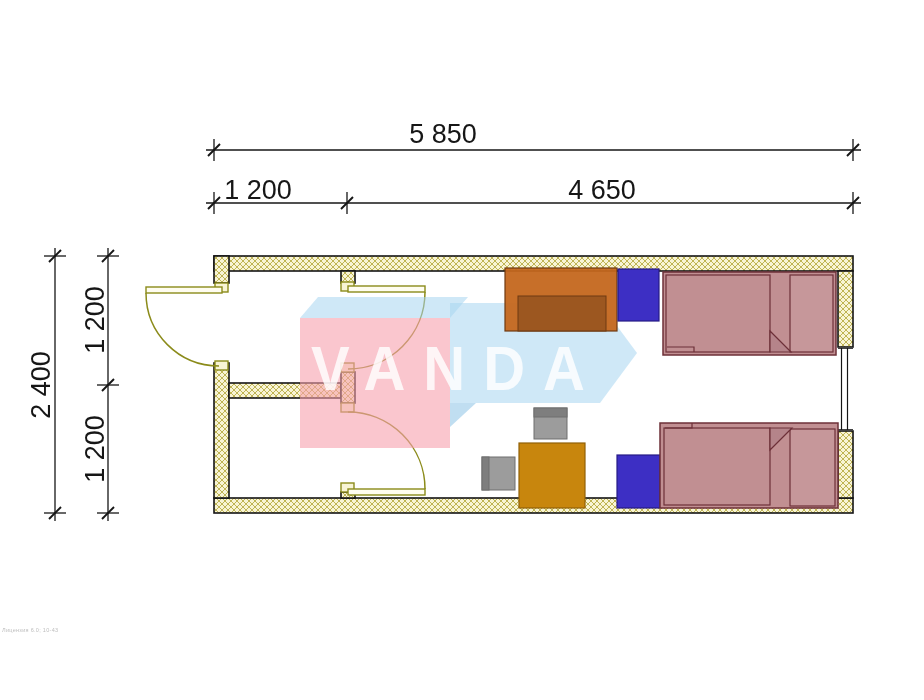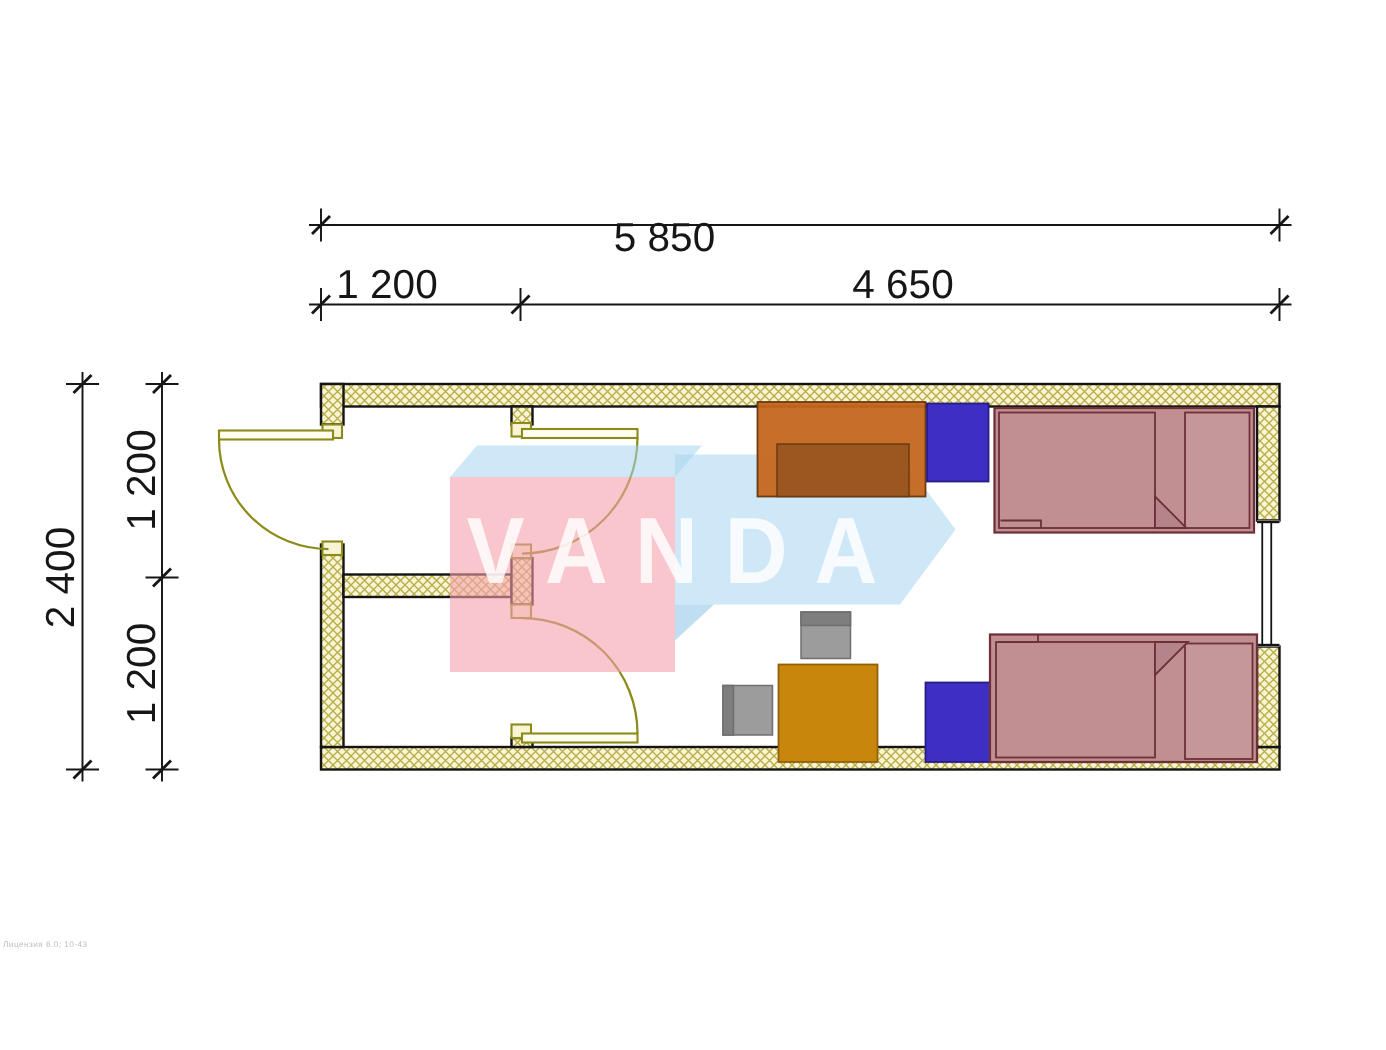--- a/index.html
+++ b/index.html
@@ -155,21 +155,21 @@
     <g>
       <rect x="534" y="408" width="33" height="31" fill="#9c9c9c" stroke="#6f6f6f" stroke-width="1"></rect>
       <rect x="534" y="408" width="33" height="9" fill="#7e7e7e" stroke="#6f6f6f" stroke-width="1"></rect>
     </g>
     <g>
       <rect x="482" y="457" width="33" height="33" fill="#9c9c9c" stroke="#6f6f6f" stroke-width="1"></rect>
       <rect x="482" y="457" width="7" height="33" fill="#7e7e7e" stroke="#6f6f6f" stroke-width="1"></rect>
     </g>
   </svg>
 
-  <div class="dim-label" style="left:443px;top:134px;margin-top:25px;">5 850</div>
+  <div class="dim-label" style="left:443px;top:134px;">5 850</div>
   <div class="dim-label" style="left:258px;top:190px;">1 200</div>
   <div class="dim-label" style="left:602px;top:190px;">4 650</div>
   <div class="dim-label vert" style="left:41px;top:385px;">2 400</div>
   <div class="dim-label vert" style="left:95px;top:320px;">1 200</div>
   <div class="dim-label vert" style="left:95px;top:449px;">1 200</div>
 
   <div class="footer-note">Лицензия 6.0; 10-43</div>
 </div>
 
 </body></html>

